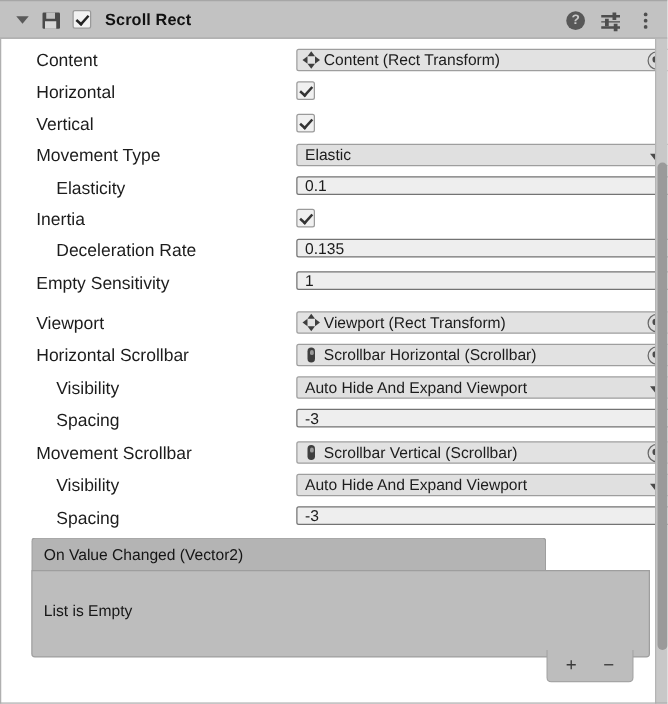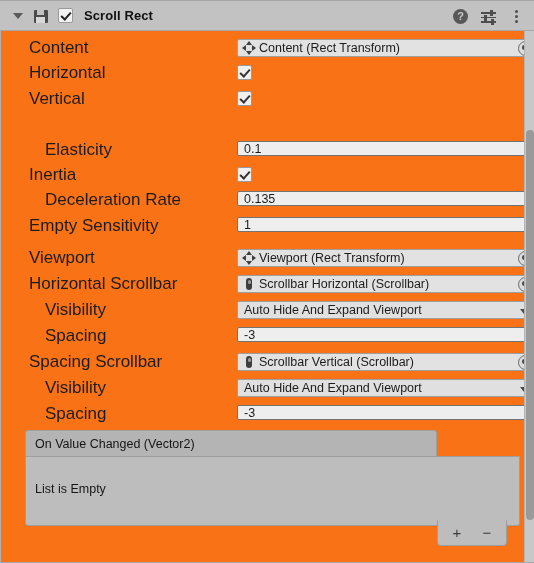--- a/index.html
+++ b/index.html
@@ -8,21 +8,21 @@
     background:#c2c2c2;
     font-family:"Liberation Sans", sans-serif;
     font-size:12.5px;
     color:#1b1b1b;
     overflow:hidden;
     -webkit-font-smoothing:antialiased;
   }
   .inspector{
     position:relative;
     width:534px;height:563px;
-    background:#f97316;
+    background:#ffffff;
     box-sizing:border-box;
   }
   
   .comp-header{
     position:absolute;left:0;top:0;width:534px;height:31px;
     background:#c2c2c2;
     border-top:1px solid #a6a6a6;
     border-bottom:1px solid #a8a8a8;
     box-sizing:border-box;
     display:flex;align-items:center;
@@ -101,21 +101,21 @@
     position:absolute;left:0;top:31px;width:534px;height:532px;
     border-left:1px solid #b0b0b0;
     box-sizing:border-box;
   }
   .row{
     position:absolute;left:0;width:534px;height:22px;
     display:flex;align-items:center;
   }
   .lbl{
     position:absolute;left:28px;top:0;height:22px;line-height:22px;
-    font-size:17px;color:#1c1c1c;white-space:nowrap;
+    font-size:14px;color:#1c1c1c;white-space:nowrap;
   }
   .lbl.ind{left:44px;}
 
   .ctrl{position:absolute;left:236px;top:2px;width:299px;height:18px;box-sizing:border-box;border-radius:6px;}
 
   
   .objfield{
     background:#e2e2e2;border:1px solid #9e9e9e;border-radius:2px;
     height:18px;display:flex;align-items:center;box-sizing:border-box;
     position:relative;
@@ -283,20 +283,29 @@
       </div>
     </div>
 
     <div class="row" style="top:57px;">
       <div class="lbl">Vertical</div>
       <div class="ctrl" style="top:3px;width:15px;height:15px;">
         <div class="cbox"></div>
       </div>
     </div>
 
+    <div class="row" style="top:82px;">
+      <div class="lbl">Movement Type</div>
+      <div class="ctrl">
+        <div class="dropdown">
+          <div class="dtext">Elastic</div>
+          <div class="darrow"></div>
+        </div>
+      </div>
+    </div>
 
     <div class="row" style="top:108px;">
       <div class="lbl ind">Elasticity</div>
       <div class="ctrl">
         <div class="numfield">
           <div class="ntext">0.1</div>
         </div>
       </div>
     </div>
 
@@ -367,21 +376,21 @@
     <div class="row" style="top:294px;">
       <div class="lbl ind">Spacing</div>
       <div class="ctrl">
         <div class="numfield">
           <div class="ntext">-3</div>
         </div>
       </div>
     </div>
 
     <div class="row" style="top:320px;">
-      <div class="lbl">Spacing Scrollbar</div>
+      <div class="lbl">Movement Scrollbar</div>
       <div class="ctrl">
         <div class="objfield">
           <div class="oicon sb">
               <div class="pill"></div>
             </div>
           <div class="otext">Scrollbar Vertical (Scrollbar)</div>
           <div class="picker"></div>
         </div>
       </div>
     </div>

